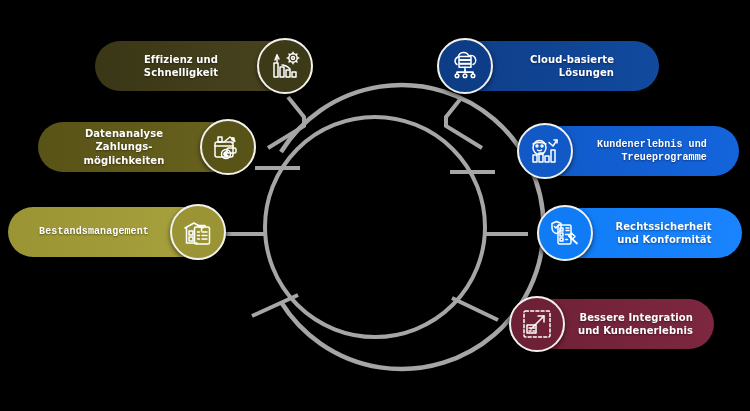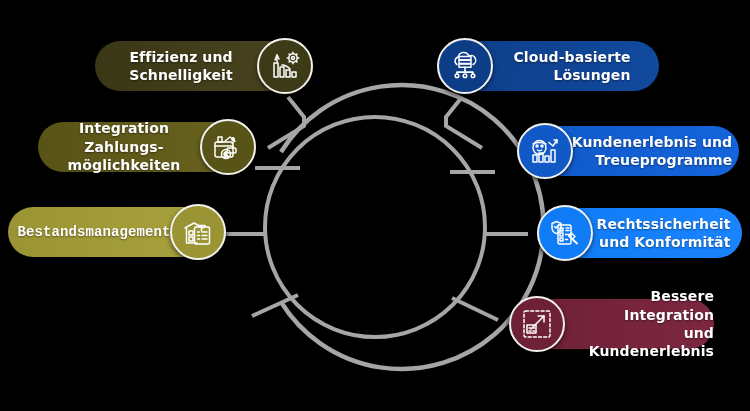--- a/index.html
+++ b/index.html
@@ -35,21 +35,21 @@
     top: 0;
     height: 50px;
     border-radius: 25px;
     box-sizing: border-box;
     display: flex;
     align-items: center;
     box-shadow: 0 2px 6px rgba(0,0,0,0.6);
   }
   .pill-label {
     color: #ffffff;
-    font-size: 14px;
+    font-size: 10px;
     font-weight: bold;
     line-height: 1.32;
     letter-spacing: 0.1px;
     white-space: pre-line;
     text-shadow: 0 1px 2px rgba(0,0,0,0.45);
   }
   .node.left .pill { left: 0; right: 0; justify-content: center; padding-right: 46px; }
   .node.left .pill-label { text-align: center; }
   .node.right .pill { left: 0; right: 0; justify-content: center; padding-left: 48px; }
   .node.right .pill-label { text-align: right; }
@@ -132,21 +132,21 @@
         <circle cx="25" cy="9" r="4.2"></circle>
         <circle cx="25" cy="9" r="1.5"></circle>
         <path d="M25 3.2 v1.2 M25 13.6 v1.2 M19.2 9 h1.2 M29.6 9 h1.2 M21 5 l0.9 0.9 M28.1 12.1 l0.9 0.9 M29 5 l-0.9 0.9 M21.9 12.1 l-0.9 0.9"></path>
         <path d="M14 16 C18 16, 20 18, 22 20"></path>
       </svg>
     </div>
   </div>
 
   <div class="node left" id="node-1">
     <div class="pill" style="background:linear-gradient(90deg,#585316,#6b6420);">
-      <span class="pill-label">Integration
+      <span class="pill-label">Datenanalyse
 Zahlungs-
 möglichkeiten</span>
     </div>
     <div class="icon-circle" style="background:#585316;">
       <svg width="34" height="34" viewBox="0 0 34 34" fill="none" stroke="#ffffff" stroke-width="1.5" stroke-linecap="round" stroke-linejoin="round">
         <rect x="4" y="12" width="18" height="15" rx="2"></rect>
         <path d="M4 16 h18"></path>
         <rect x="7" y="7" width="4" height="5"></rect>
         <path d="M13 12 L19 7 L24 11 L21 13"></path>
         <circle cx="22" cy="9" r="1.2"></circle>
@@ -194,21 +194,21 @@
         <path d="M17 21.5 h0"></path>
         <circle cx="9" cy="26.8" r="1.8"></circle>
         <circle cx="17" cy="26.8" r="1.8"></circle>
         <circle cx="25" cy="26.8" r="1.8"></circle>
         <path d="M17 21.5 v1.7"></path>
       </svg>
     </div>
   </div>
 
   <div class="node right" id="node-5">
-    <div class="pill" style="background:linear-gradient(90deg,#1059c7,#1464dc);">
+    <div class="pill" style="background:linear-gradient(90deg,#1059c7,#1464dc);font-family:Liberation Mono, monospace;">
       <span class="pill-label">Kundenerlebnis und
 Treueprogramme</span>
     </div>
     <div class="icon-circle" style="background:#1059c7;">
       <svg width="34" height="34" viewBox="0 0 34 34" fill="none" stroke="#ffffff" stroke-width="1.5" stroke-linecap="round" stroke-linejoin="round">
         <path d="M5 13.5 a6.5 7 0 1 1 13 0 a6.5 7 0 0 1 -13 0 z"></path>
         <circle cx="9" cy="12" r="1"></circle>
         <circle cx="14" cy="12" r="1"></circle>
         <path d="M9.5 16 q2 1.6 4 0"></path>
         <path d="M5 10 q6 -3 13 0"></path>

